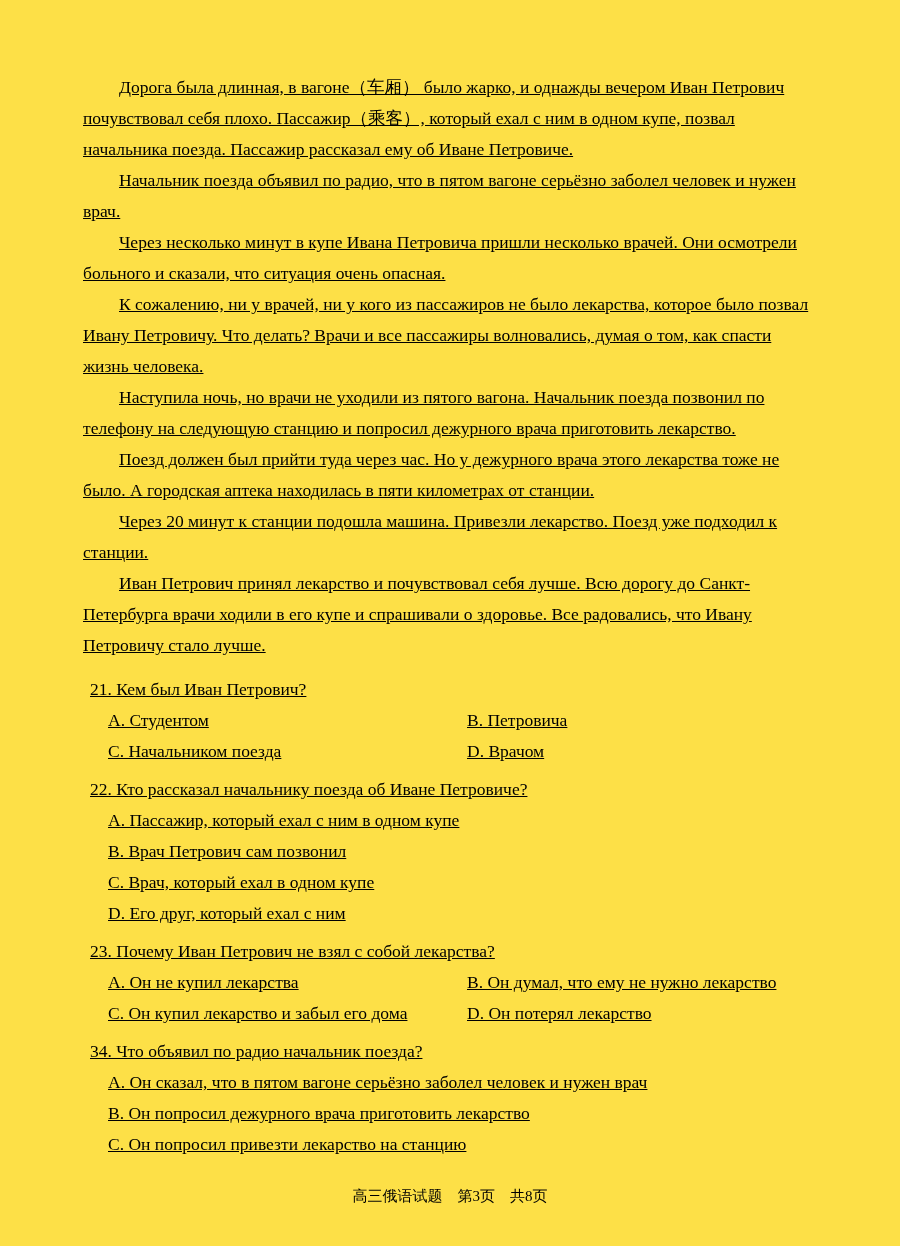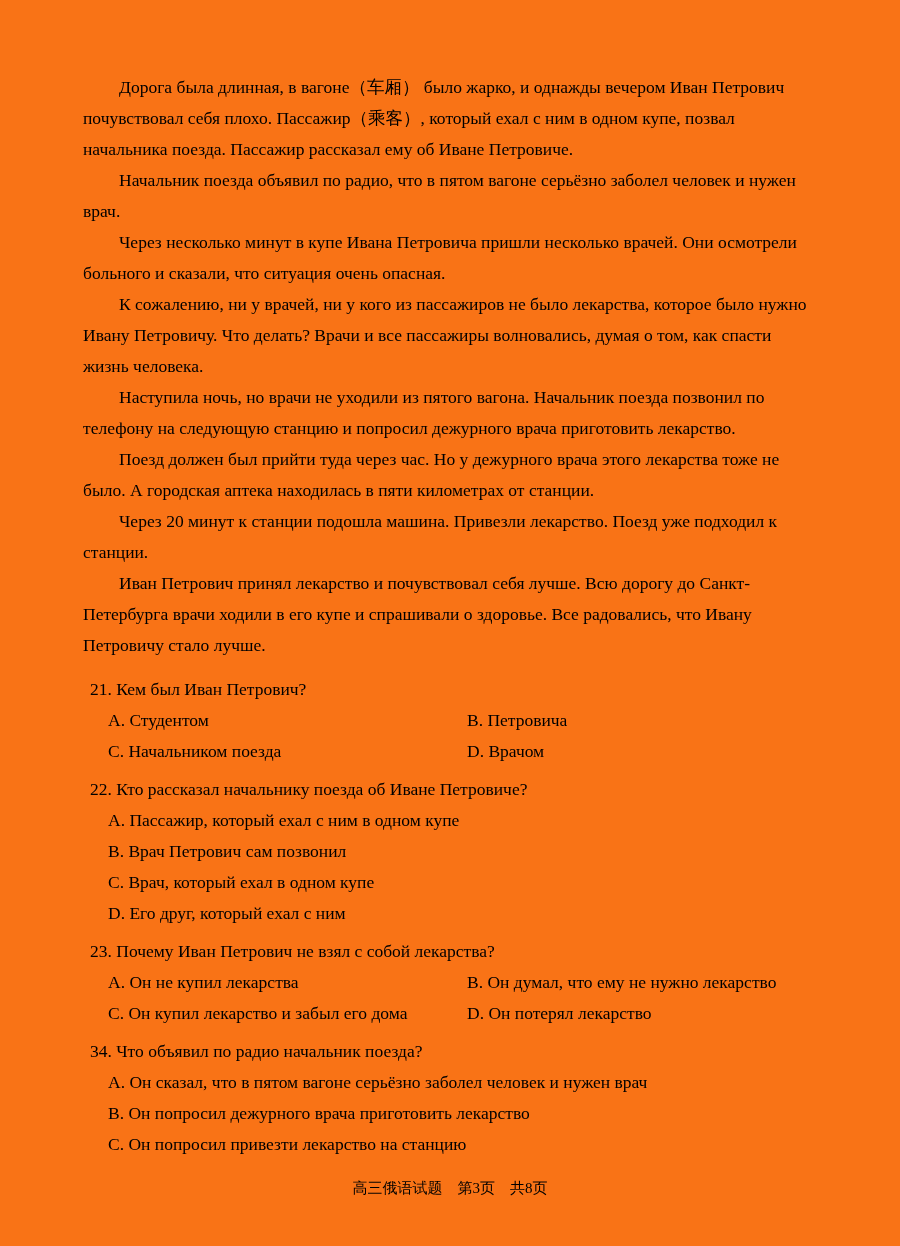--- a/index.html
+++ b/index.html
@@ -4,28 +4,29 @@
 <style>
   html, body {
     margin: 0;
     padding: 0;
     background: #ffffff;
   }
   .page {
     position: relative;
     width: 900px;
     height: 1246px;
-    background: #f97316;
+    background: #fde047;
     box-sizing: border-box;
     padding: 72px 80px 0 83px;
     font-family: "Liberation Serif", serif;
     font-size: 17.5px;
     line-height: 31px;
     color: #000000;
     overflow: hidden;
+    text-decoration: underline;
   }
   .passage p {
     margin: 0;
     text-indent: 36px;
     text-align: left;
   }
   .questions {
     margin-top: 13px;
   }
   .question {
@@ -39,39 +40,39 @@
   }
   .options.two-col {
     display: grid;
     grid-template-columns: 359px 1fr;
   }
   .opt {
     display: block;
   }
   .footer {
     position: absolute;
-    bottom: 48px;
+    bottom: 40px;
     left: 0;
     width: 100%;
     text-align: center;
     font-size: 15px;
     line-height: 20px;
     color: #000000;
   }
 </style>
 </head>
 <body>
 
 <div class="page">
 
   <div class="passage">
     <p>Дорога была длинная, в вагоне（车厢） было жарко, и однажды вечером Иван Петрович почувствовал себя плохо. Пассажир（乘客）, который ехал с ним в одном купе, позвал начальника поезда. Пассажир рассказал ему об Иване Петровиче.</p>
     <p>Начальник поезда объявил по радио, что в пятом вагоне серьёзно заболел человек и нужен врач.</p>
     <p>Через несколько минут в купе Ивана Петровича пришли несколько врачей. Они осмотрели больного и сказали, что ситуация очень опасная.</p>
-    <p>К сожалению, ни у врачей, ни у кого из пассажиров не было лекарства, которое было нужно Ивану Петровичу. Что делать? Врачи и все пассажиры волновались, думая о том, как спасти жизнь человека.</p>
+    <p>К сожалению, ни у врачей, ни у кого из пассажиров не было лекарства, которое было позвал Ивану Петровичу. Что делать? Врачи и все пассажиры волновались, думая о том, как спасти жизнь человека.</p>
     <p>Наступила ночь, но врачи не уходили из пятого вагона. Начальник поезда позвонил по телефону на следующую станцию и попросил дежурного врача приготовить лекарство.</p>
     <p>Поезд должен был прийти туда через час. Но у дежурного врача этого лекарства тоже не было. А городская аптека находилась в пяти километрах от станции.</p>
     <p>Через 20 минут к станции подошла машина. Привезли лекарство. Поезд уже подходил к станции.</p>
     <p>Иван Петрович принял лекарство и почувствовал себя лучше. Всю дорогу до Санкт-Петербурга врачи ходили в его купе и спрашивали о здоровье. Все радовались, что Ивану Петровичу стало лучше.</p>
   </div>
 
   <div class="questions">
 
     <div class="question">
       <p class="q-text">21. Кем был Иван Петрович?</p>

